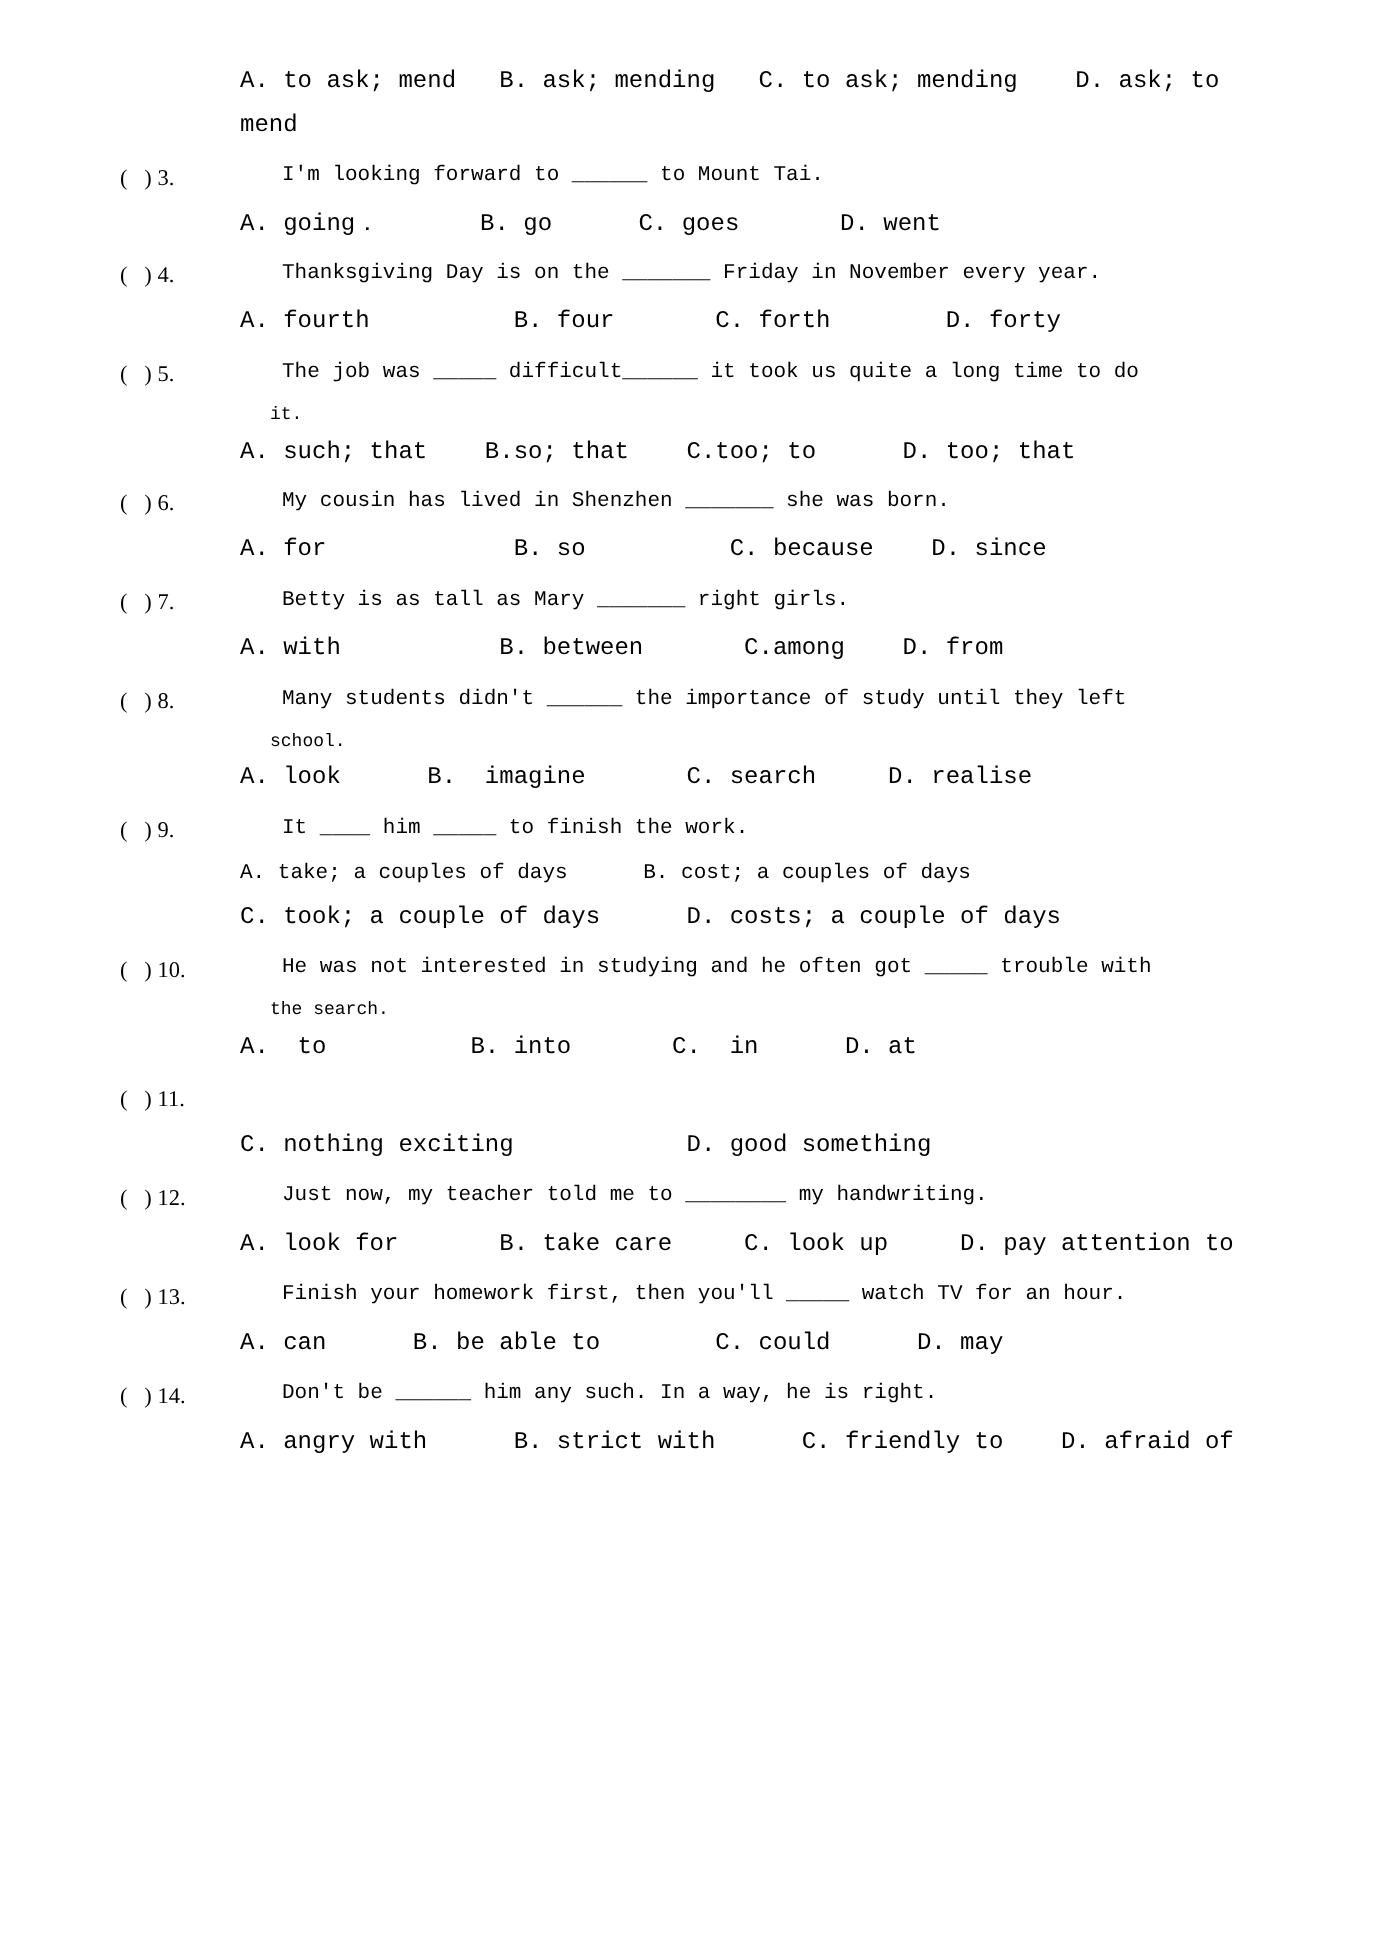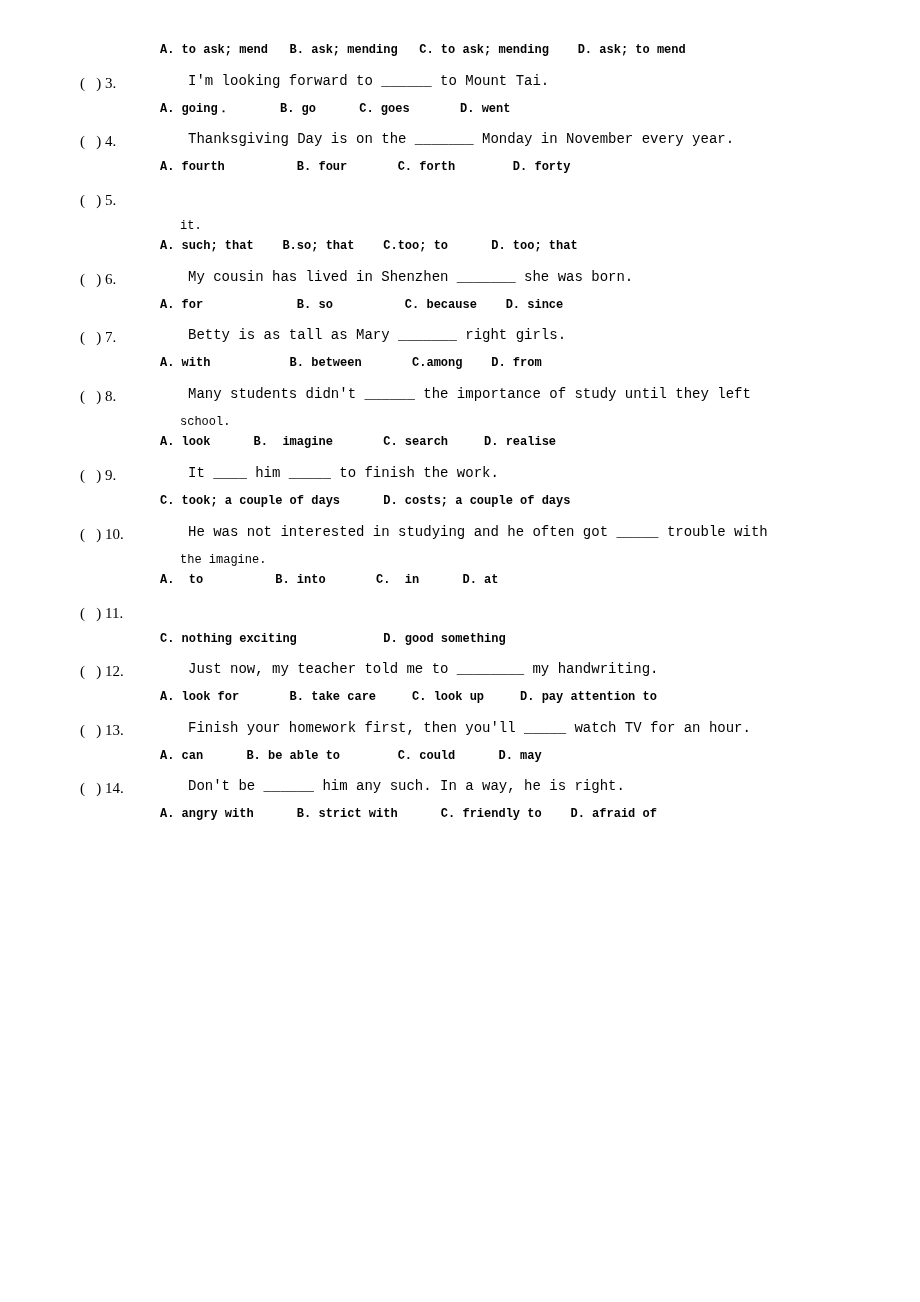--- a/index.html
+++ b/index.html
@@ -41,24 +41,23 @@
     .options-row {
       padding-left: 80px;
       font-family: "Courier New", Courier, monospace;
       font-size: 14px;
       line-height: 1.8;
       margin-bottom: 2px;
     }
     .options-row2 {
       padding-left: 80px;
       font-family: "Courier New", Courier, monospace;
-      font-size: 12px;
+      font-size: 16px;
       line-height: 1.8;
       margin-bottom: 8px;
-      font-weight: bold;
     }
     .continuation {
       padding-left: 100px;
       font-family: "Courier New", Courier, monospace;
       font-size: 12px;
       line-height: 1.7;
     }
   </style>
 </head>
 <body>
@@ -75,30 +74,31 @@
       <span class="q-text">I'm looking forward to ______ to Mount Tai.</span>
     </div>
     <div class="options-row2">
       A. going．&nbsp;&nbsp;&nbsp;&nbsp;&nbsp;&nbsp;&nbsp;B. go &nbsp;&nbsp;&nbsp;&nbsp;&nbsp;C. goes &nbsp;&nbsp;&nbsp;&nbsp;&nbsp;&nbsp;D. went
     </div>
   </div>
 
   <div class="question-block">
     <div class="question-line">
       <span class="bracket-area">( &nbsp;&nbsp;) 4.</span>
-      <span class="q-text">Thanksgiving Day is on the _______ Monday in November every year.</span>
+      <span class="q-text">Thanksgiving Day is on the _______ Friday in November every year.</span>
     </div>
     <div class="options-row2">
       A. fourth &nbsp;&nbsp;&nbsp;&nbsp;&nbsp;&nbsp;&nbsp;&nbsp;&nbsp;B. four &nbsp;&nbsp;&nbsp;&nbsp;&nbsp;&nbsp;C. forth &nbsp;&nbsp;&nbsp;&nbsp;&nbsp;&nbsp;&nbsp;D. forty
     </div>
   </div>
 
   <div class="question-block">
     <div class="question-line">
       <span class="bracket-area">( &nbsp;&nbsp;) 5.</span>
+      <span class="q-text">The job was _____ difficult______ it took us quite a long time to do</span>
     </div>
     <div class="continuation">it.</div>
     <div class="options-row2">
       A. such; that &nbsp;&nbsp;&nbsp;B.so; that &nbsp;&nbsp;&nbsp;C.too; to &nbsp;&nbsp;&nbsp;&nbsp;&nbsp;D. too; that
     </div>
   </div>
 
   <div class="question-block">
     <div class="question-line">
       <span class="bracket-area">( &nbsp;&nbsp;) 6.</span>
@@ -128,31 +128,34 @@
     <div class="options-row2">
       A. look &nbsp;&nbsp;&nbsp;&nbsp;&nbsp;B. &nbsp;imagine &nbsp;&nbsp;&nbsp;&nbsp;&nbsp;&nbsp;C. search &nbsp;&nbsp;&nbsp;&nbsp;D. realise
     </div>
   </div>
 
   <div class="question-block">
     <div class="question-line">
       <span class="bracket-area">( &nbsp;&nbsp;) 9.</span>
       <span class="q-text">It ____ him _____ to finish the work.</span>
     </div>
+    <div class="options-row">
+      A. take; a couples of days &nbsp;&nbsp;&nbsp;&nbsp;&nbsp;B. cost; a couples of days
+    </div>
     <div class="options-row2">
       C. took; a couple of days &nbsp;&nbsp;&nbsp;&nbsp;&nbsp;D. costs; a couple of days
     </div>
   </div>
 
   <div class="question-block">
     <div class="question-line">
       <span class="bracket-area">( &nbsp;&nbsp;) 10.</span>
       <span class="q-text">He was not interested in studying and he often got _____ trouble with</span>
     </div>
-    <div class="continuation">the imagine.</div>
+    <div class="continuation">the search.</div>
     <div class="options-row2">
       A. &nbsp;to &nbsp;&nbsp;&nbsp;&nbsp;&nbsp;&nbsp;&nbsp;&nbsp;&nbsp;B. into &nbsp;&nbsp;&nbsp;&nbsp;&nbsp;&nbsp;C. &nbsp;in &nbsp;&nbsp;&nbsp;&nbsp;&nbsp;D. at
     </div>
   </div>
 
   <div class="question-block">
     <div class="question-line">
       <span class="bracket-area">( &nbsp;&nbsp;) 11.</span>
     </div>
     <div class="options-row2">

